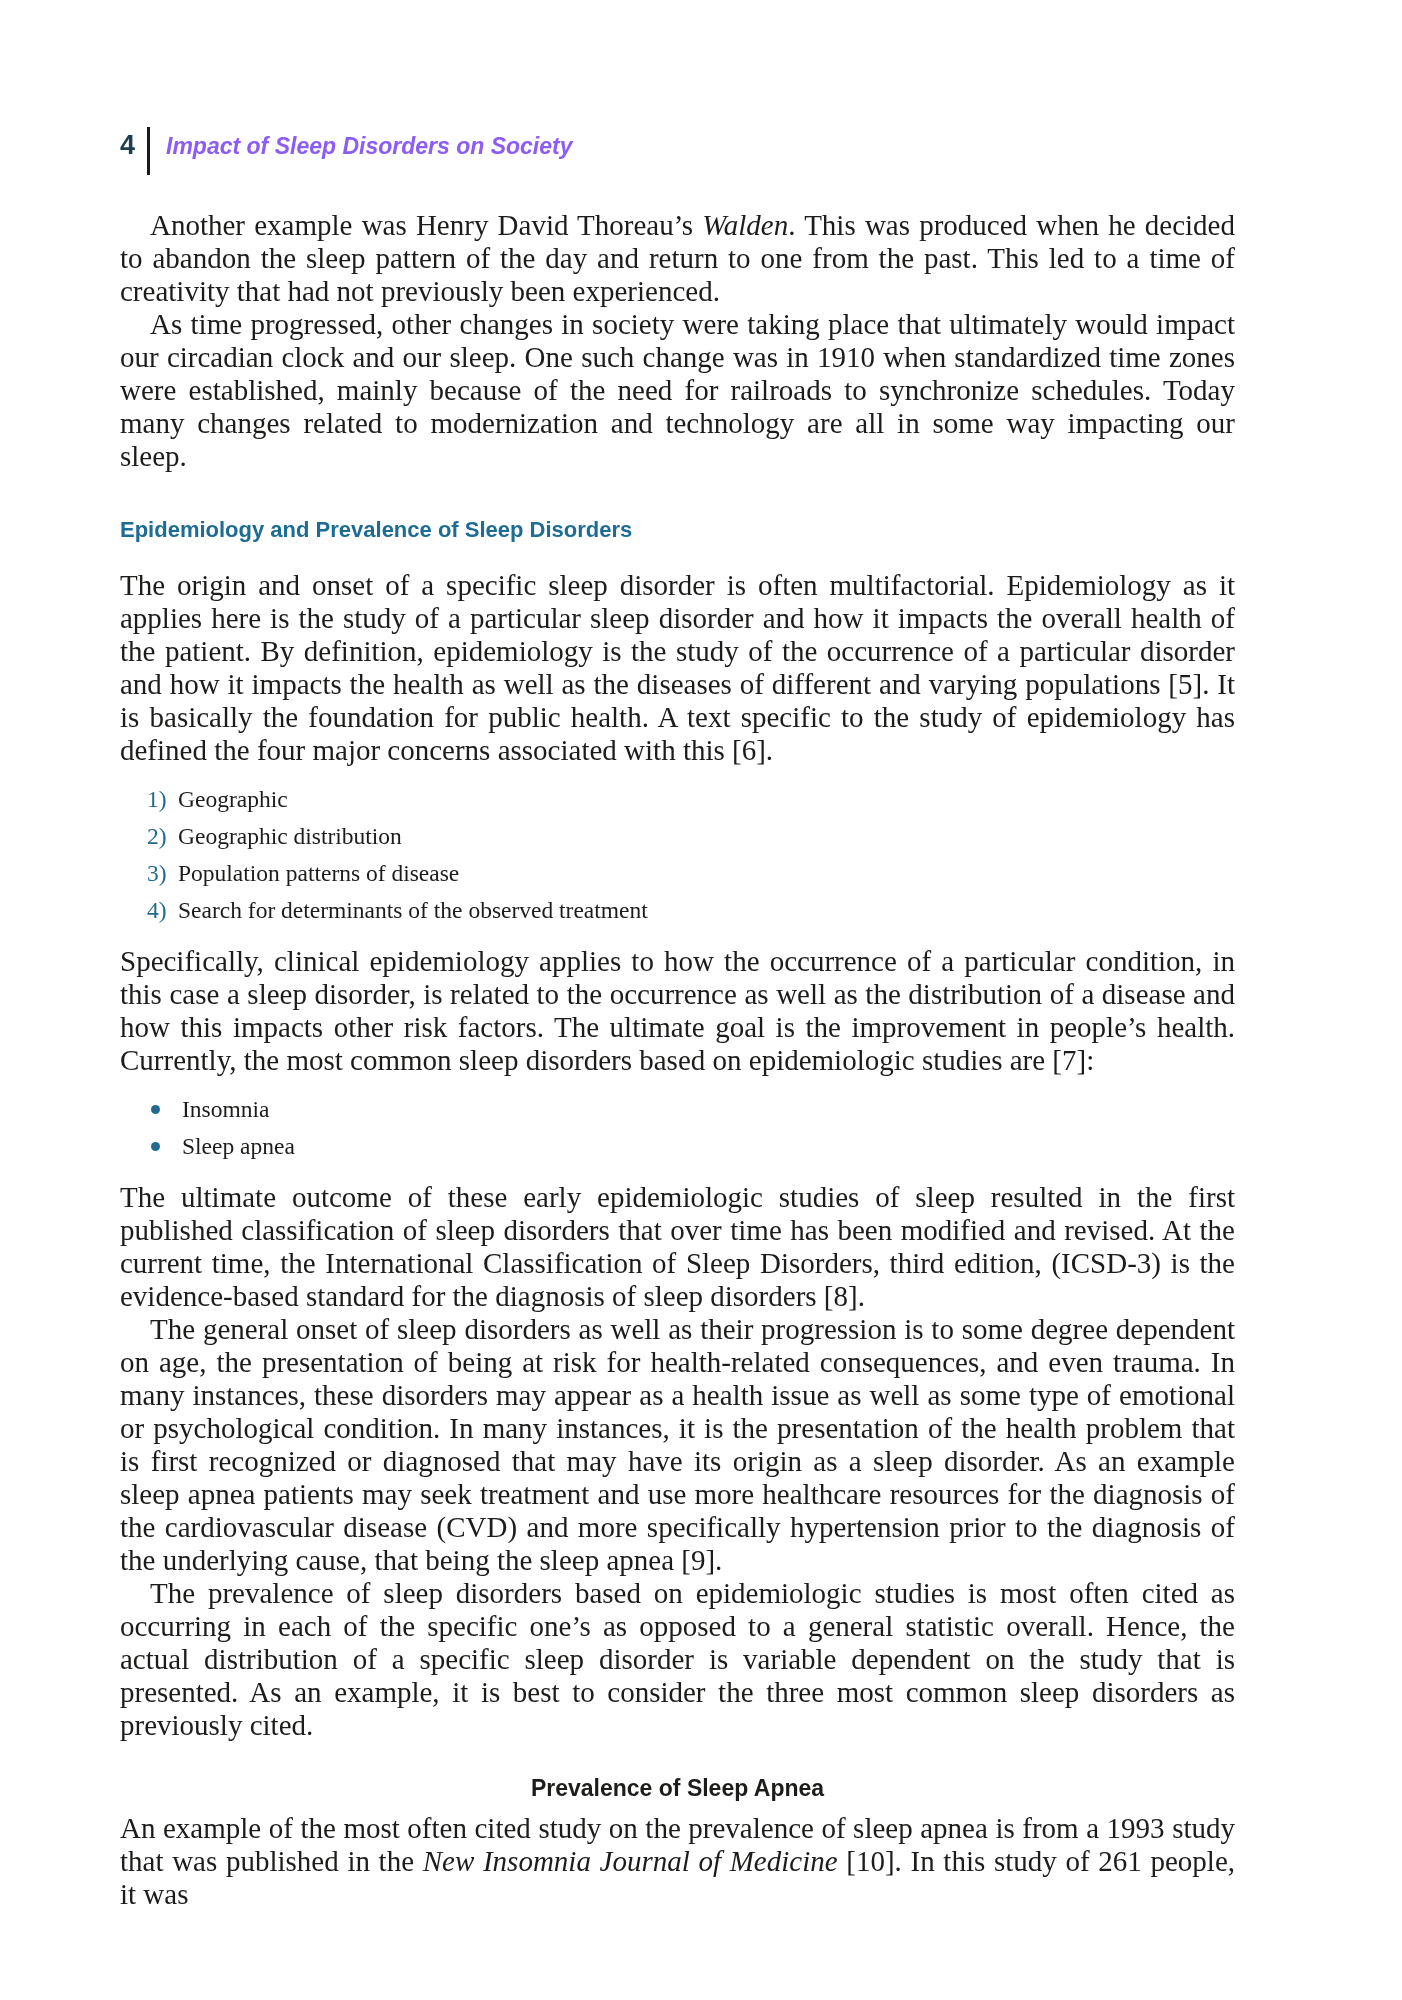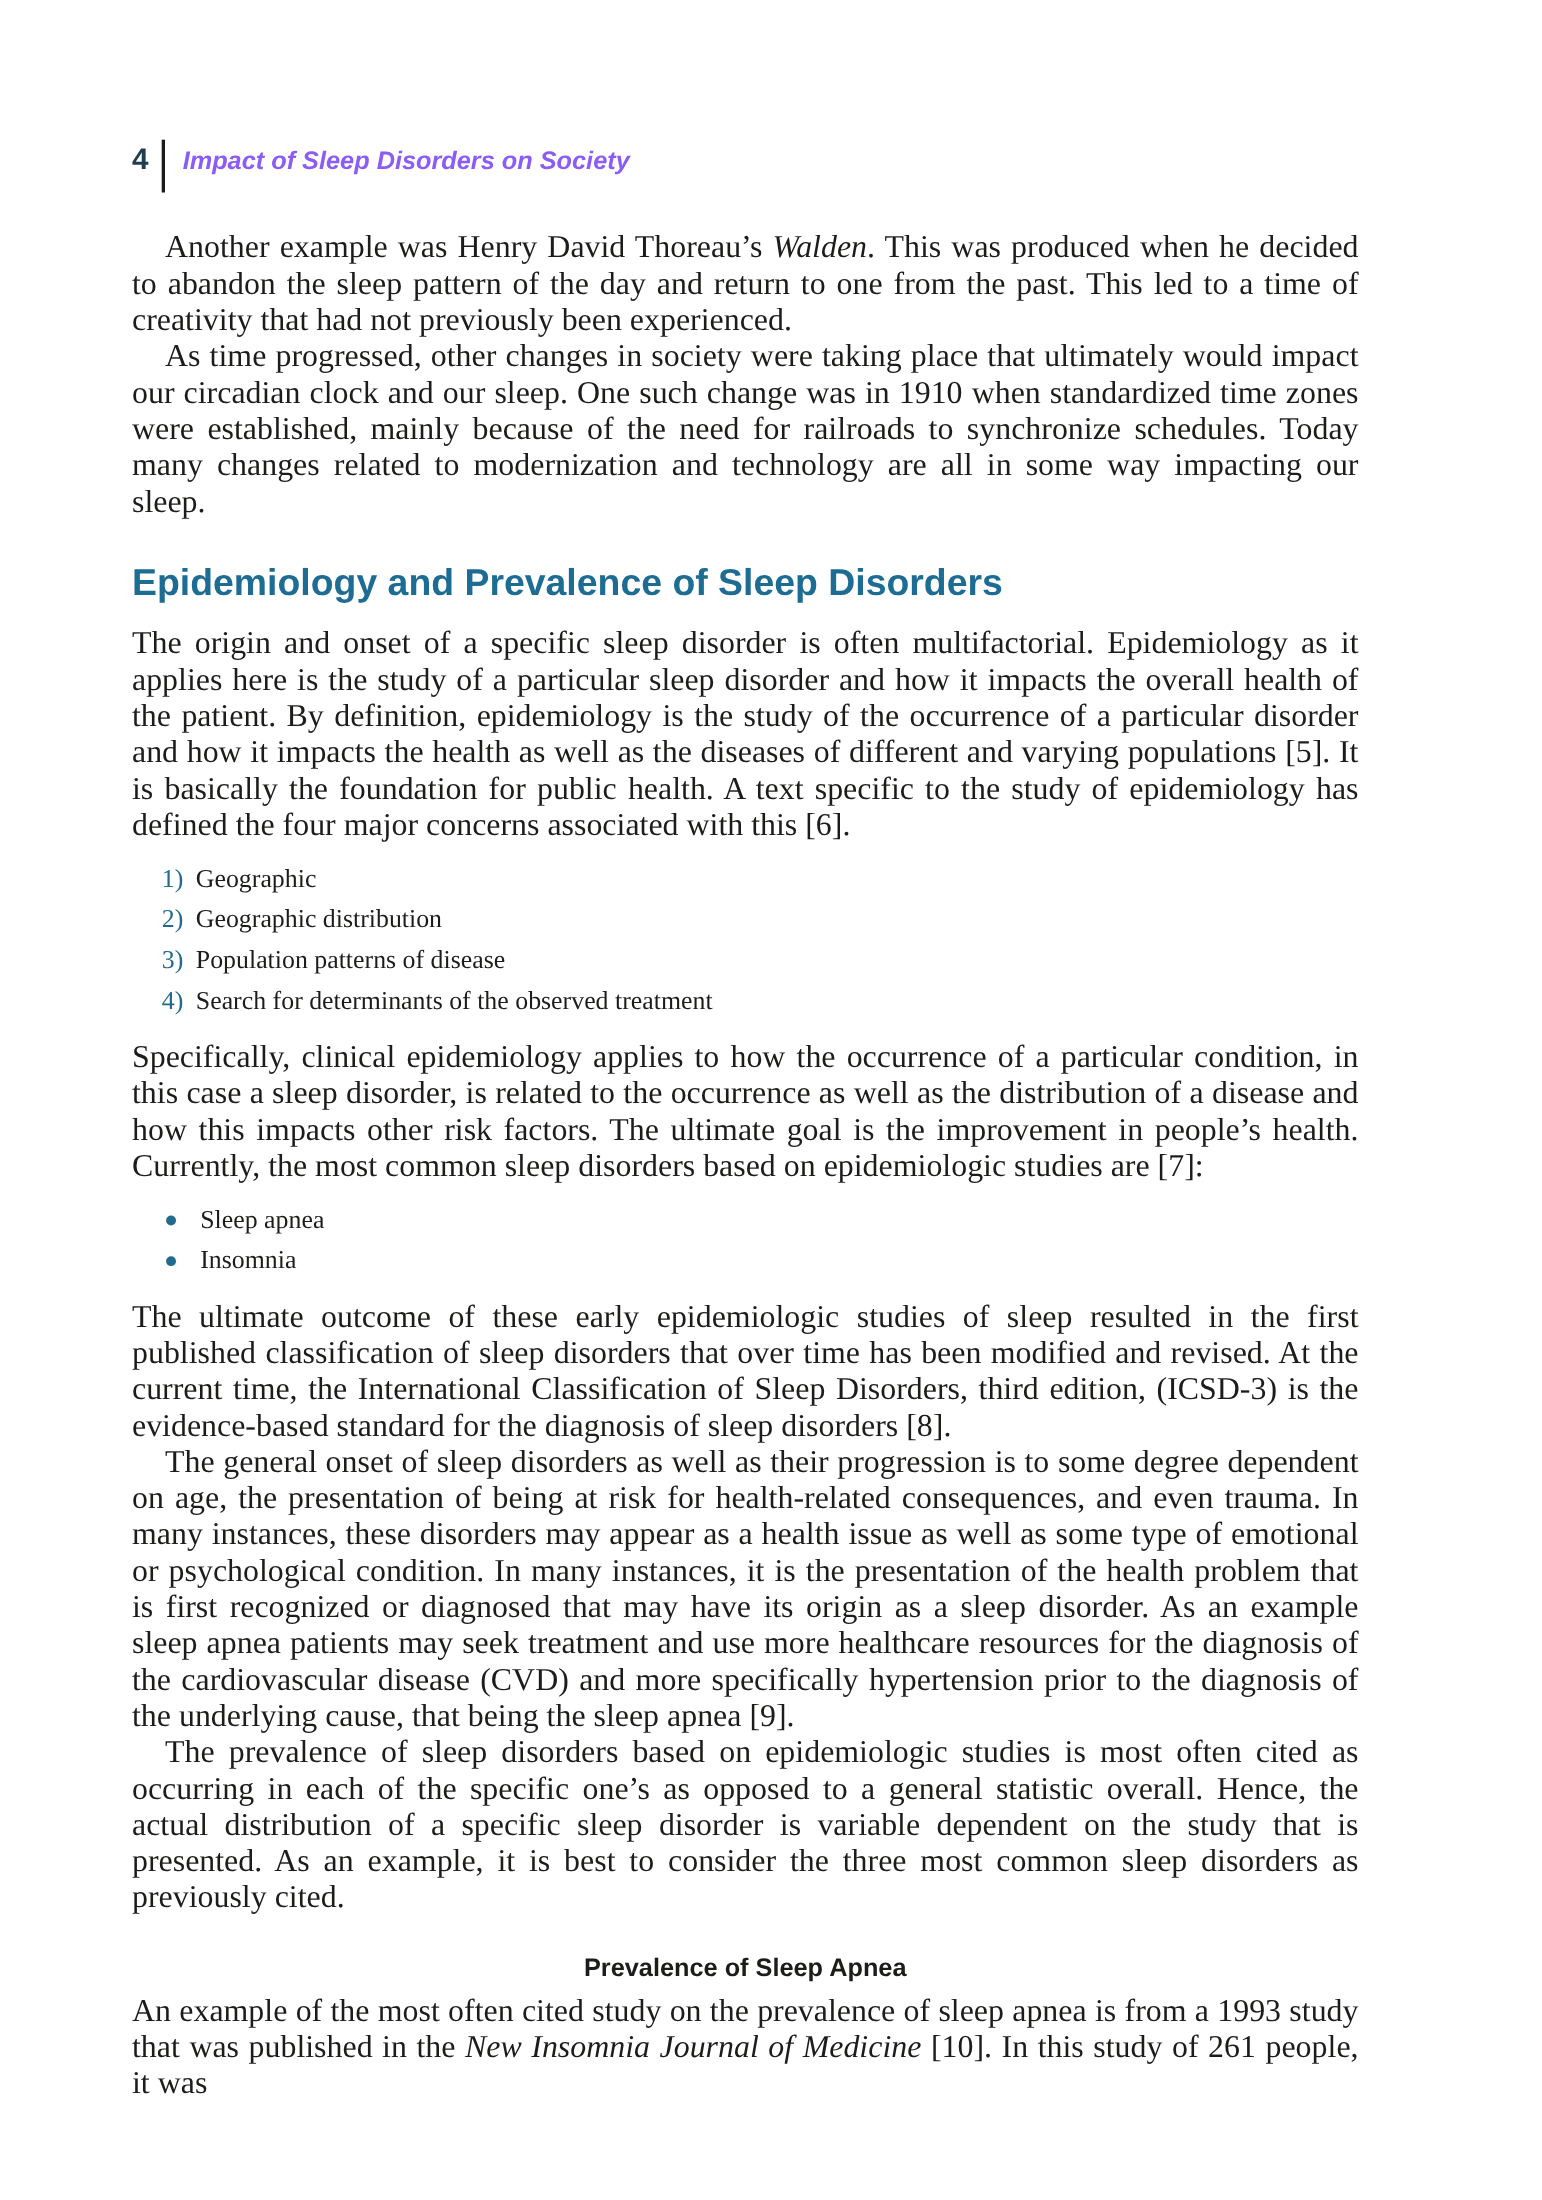--- a/index.html
+++ b/index.html
@@ -55,21 +55,21 @@
     line-height: 33px;
     text-align: justify;
     margin: 0;
   }
   p.indent { text-indent: 30px; }
   .it { font-style: italic; }
   
   h2.section-heading {
     font-family: "Liberation Sans", sans-serif;
     font-weight: 700;
-    font-size: 34px;
+    font-size: 22px;
     line-height: 30px;
     color: #1d6c94;
     margin: 42px 0 24px 0;
   }
   h3.sub-heading {
     font-family: "Liberation Sans", sans-serif;
     font-weight: 700;
     font-size: 23px;
     line-height: 28px;
     color: #1c1c1a;
@@ -143,25 +143,25 @@
       <span class="num">4)</span>
       <span>Search for determinants of the observed treatment</span>
     </li>
   </ol>
 
   <p class="body">Specifically, clinical epidemiology applies to how the occurrence of a particular condition, in this case a sleep disorder, is related to the occurrence as well as the distribution of a disease and how this impacts other risk factors. The ultimate goal is the improvement in people’s health. Currently, the most common sleep disorders based on epidemiologic studies are [7]:</p>
 
   <ul class="bullet-list">
     <li>
       <span class="dot"></span>
-      <span>Sleep apnea</span>
+      <span>Insomnia</span>
     </li>
     <li>
       <span class="dot"></span>
-      <span>Insomnia</span>
+      <span>Sleep apnea</span>
     </li>
   </ul>
 
   <p class="body">The ultimate outcome of these early epidemiologic studies of sleep resulted in the first published classification of sleep disorders that over time has been modified and revised. At the current time, the International Classification of Sleep Disorders, third edition, (ICSD-3) is the evidence-based standard for the diagnosis of sleep disorders [8].</p>
 
   <p class="body indent">The general onset of sleep disorders as well as their progression is to some degree dependent on age, the presentation of being at risk for health-related consequences, and even trauma. In many instances, these disorders may appear as a health issue as well as some type of emotional or psychological condition. In many instances, it is the presentation of the health problem that is first recognized or diagnosed that may have its origin as a sleep disorder. As an example sleep apnea patients may seek treatment and use more healthcare resources for the diagnosis of the cardiovascular disease (CVD) and more specifically hypertension prior to the diagnosis of the underlying cause, that being the sleep apnea [9].</p>
 
   <p class="body indent">The prevalence of sleep disorders based on epidemiologic studies is most often cited as occurring in each of the specific one’s as opposed to a general statistic overall. Hence, the actual distribution of a specific sleep disorder is variable dependent on the study that is presented. As an example, it is best to consider the three most common sleep disorders as previously cited.</p>
 
   <h3 class="sub-heading">Prevalence of Sleep Apnea</h3>

